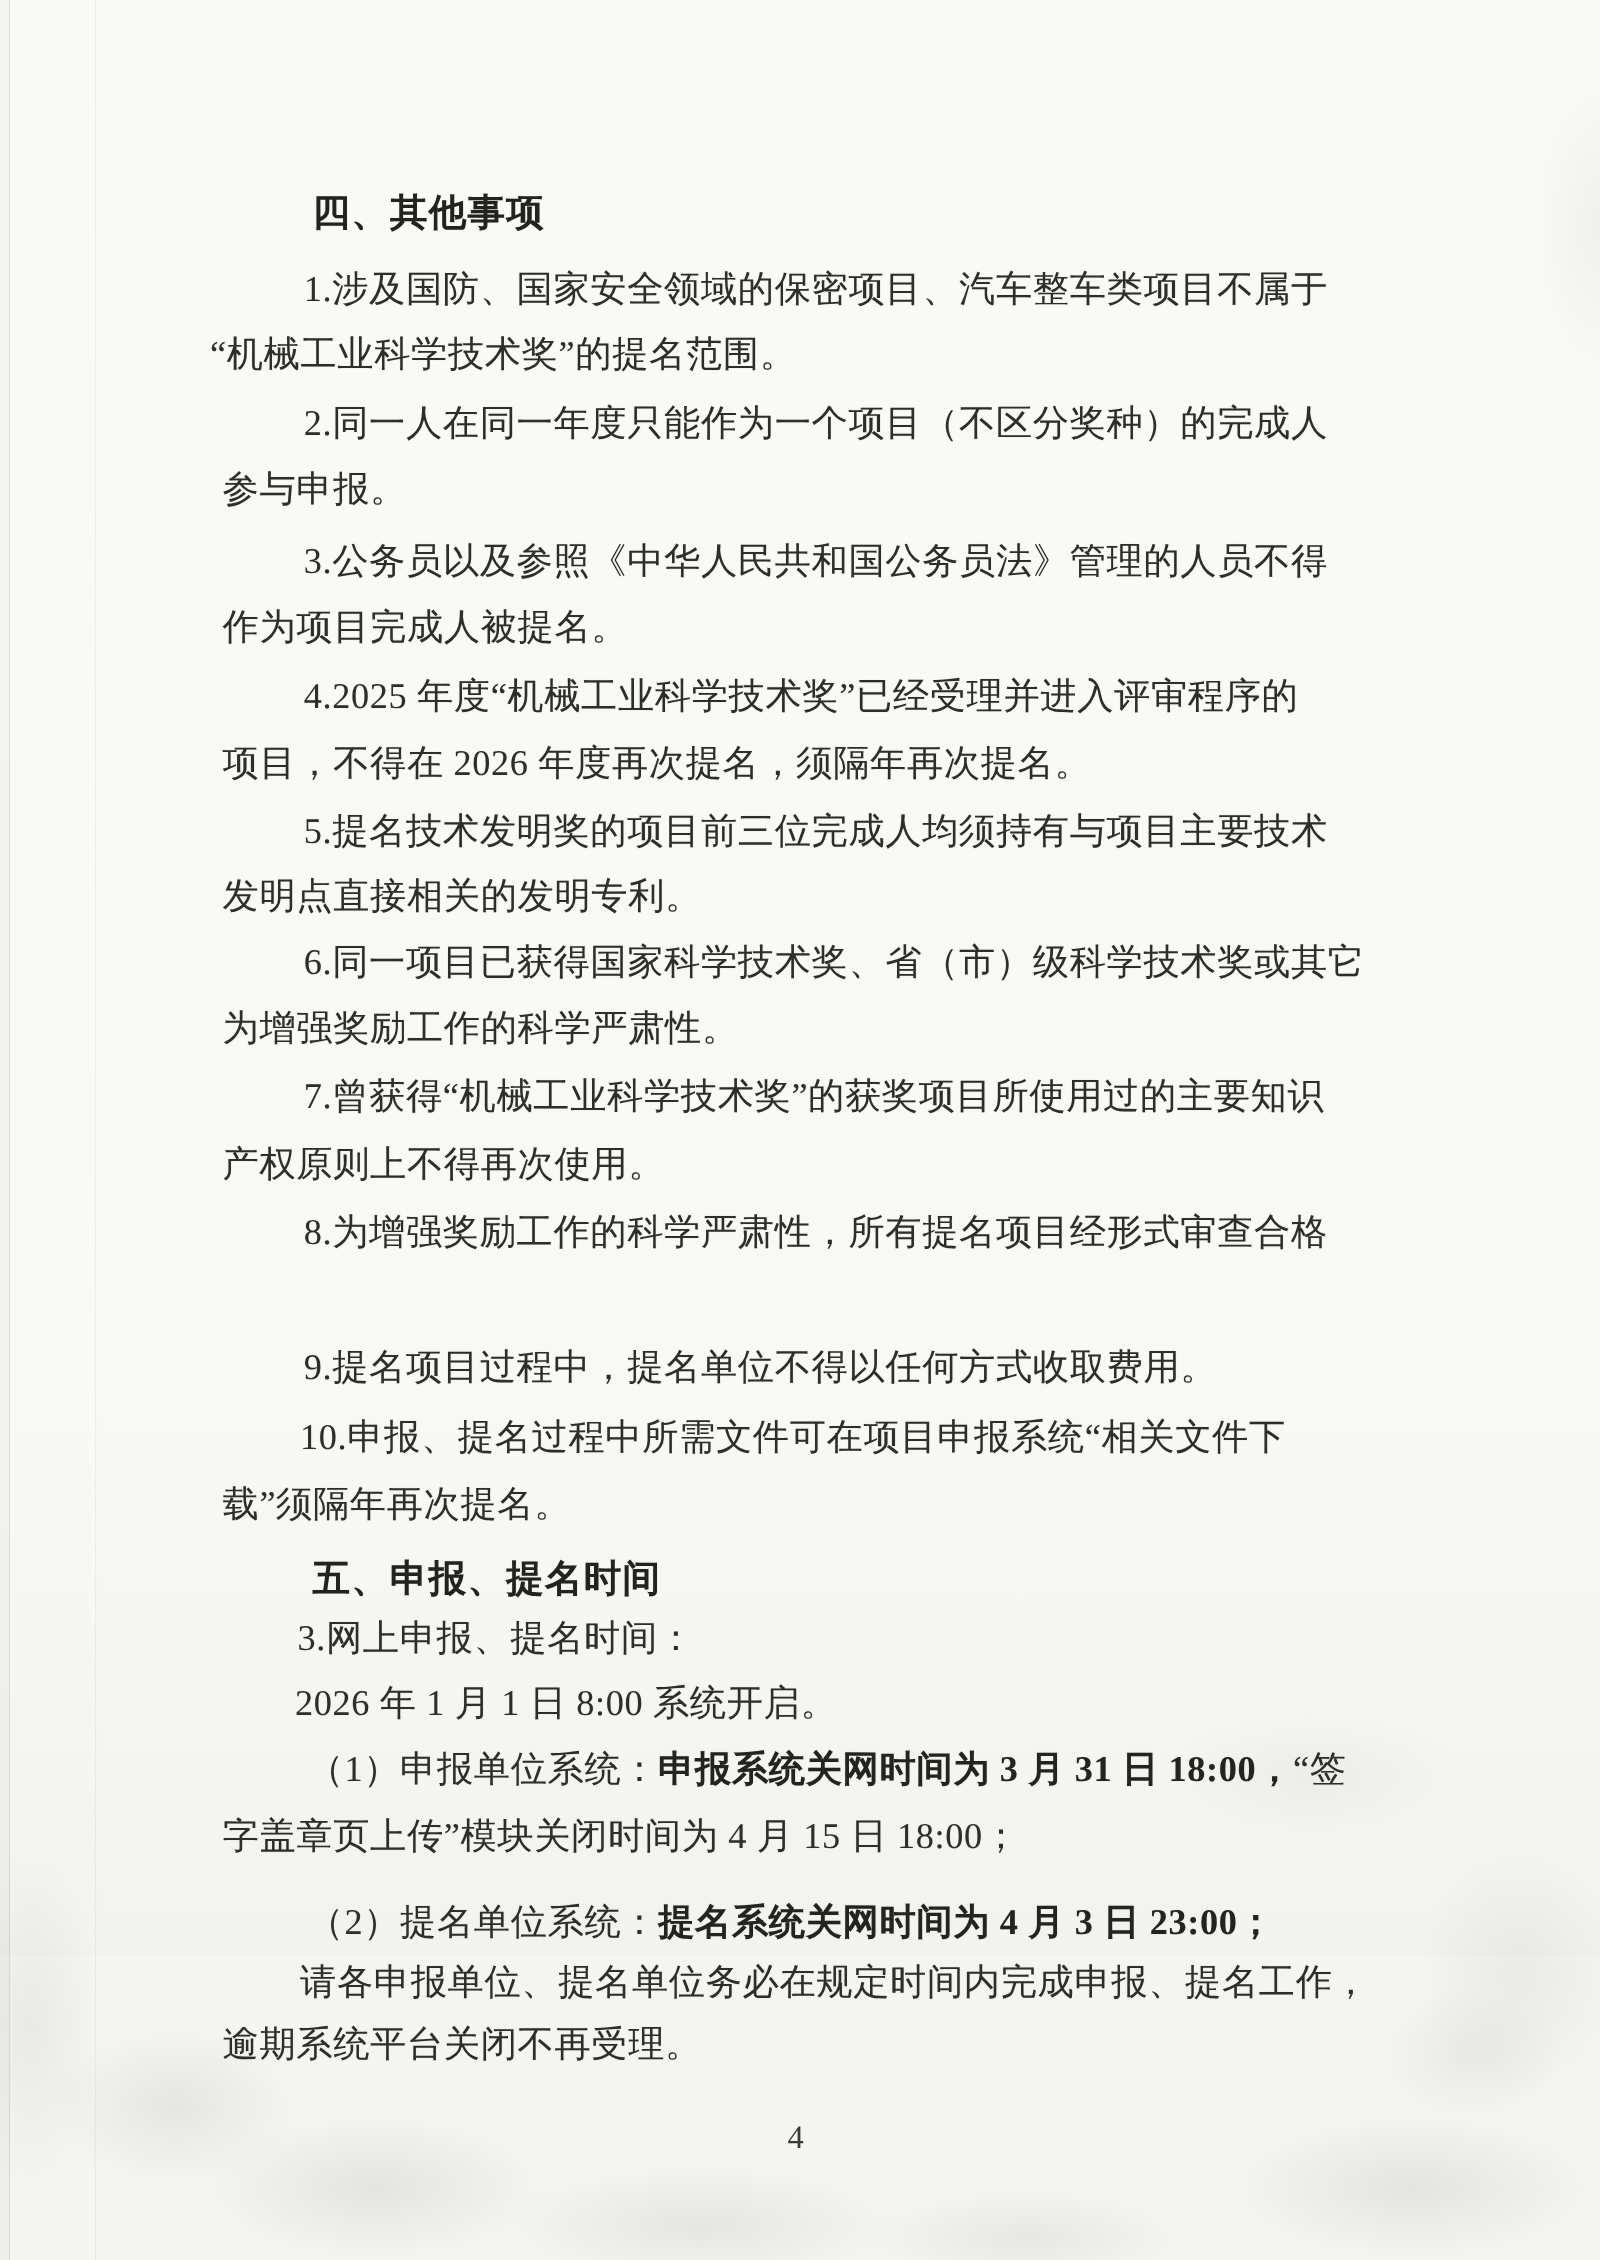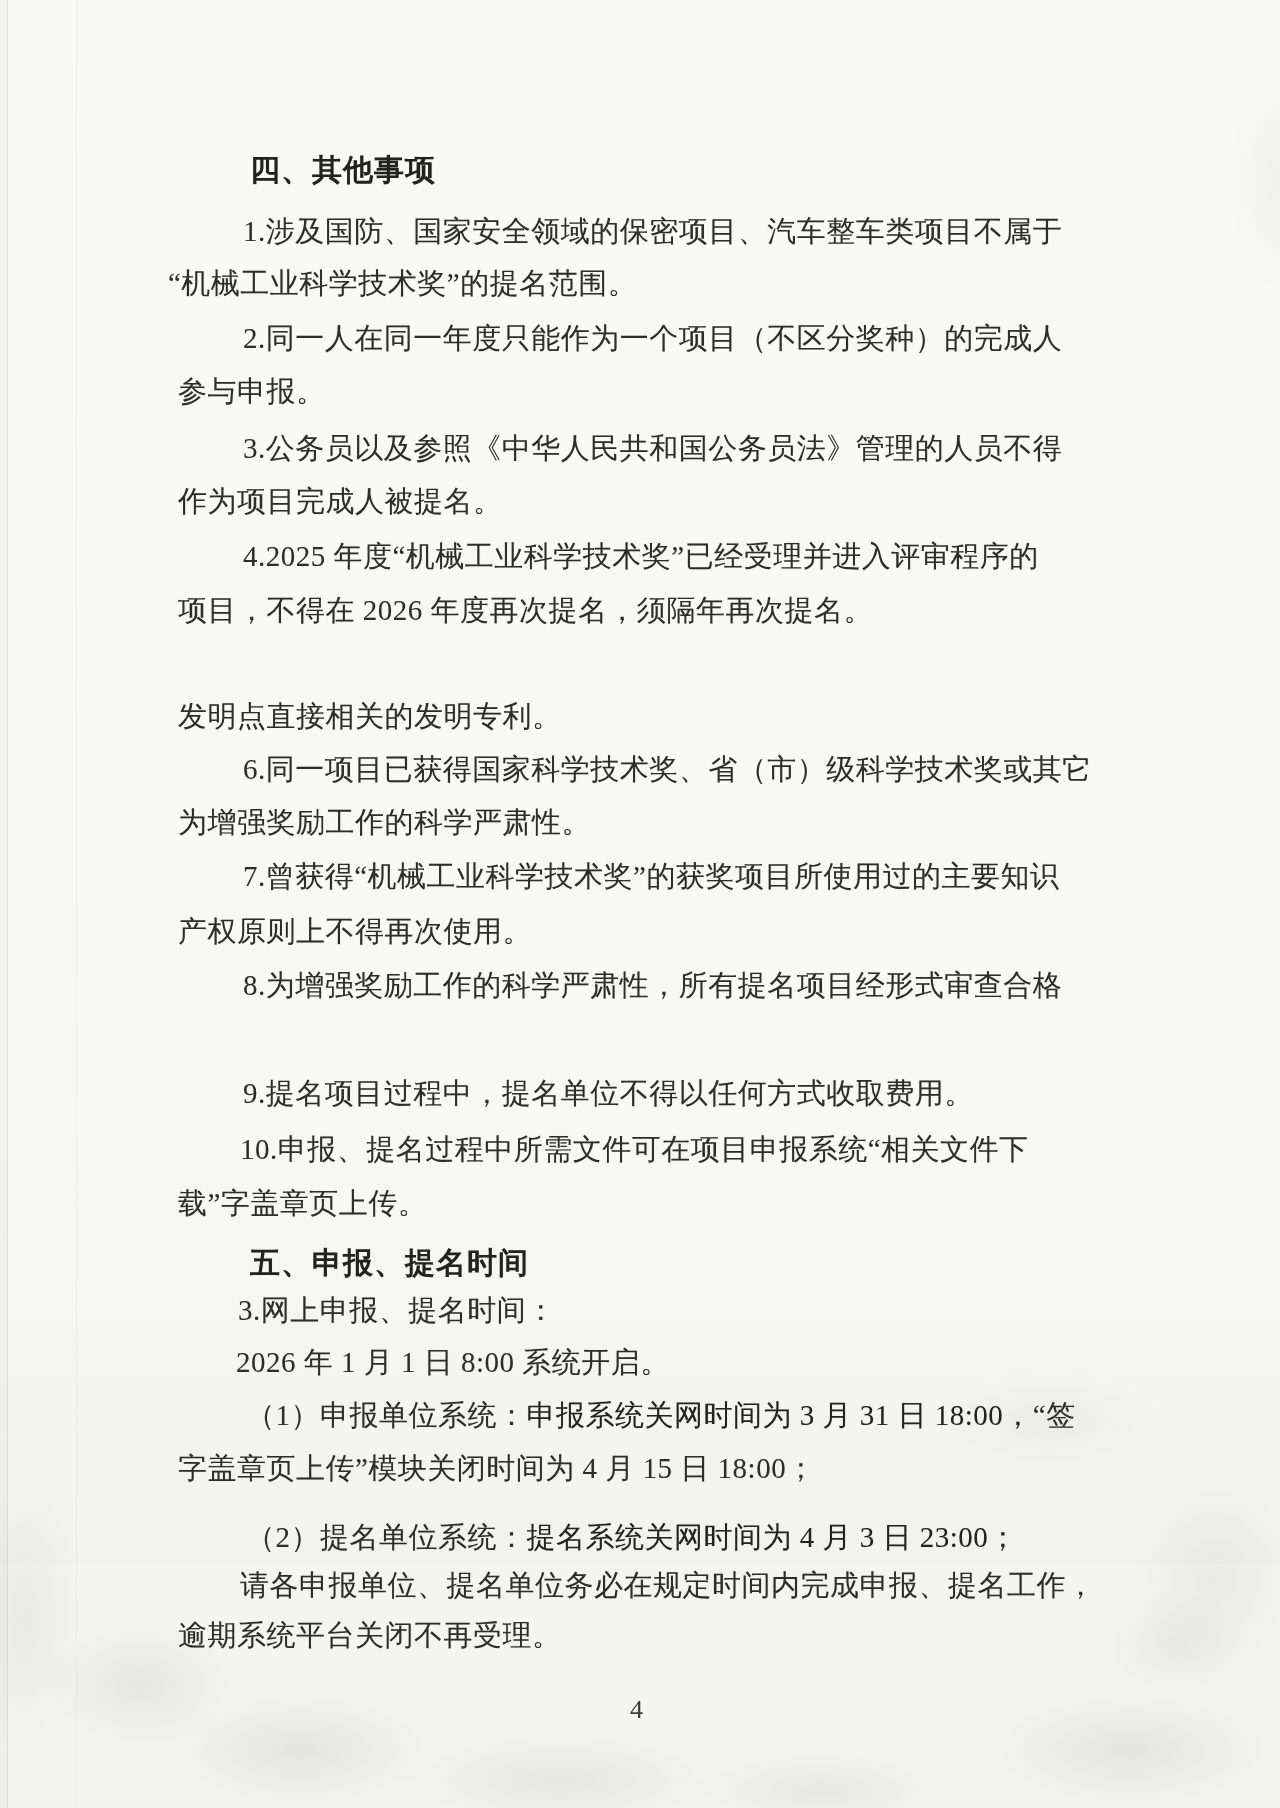--- a/index.html
+++ b/index.html
@@ -32,21 +32,21 @@
     white-space:nowrap;
     text-shadow:0 0 1px rgba(70,70,70,0.18);
   }
   .heading{
     font-family:"Liberation Sans", sans-serif;
     font-weight:700;
     font-size:30px;
     letter-spacing:1px;
     color:#222220;
   }
-  .bold-run{font-weight:400;color:#232321;text-align:right;}
+  .bold-run{font-weight:700;color:#232321;text-align:right;}
   .pagenum{
     position:absolute;
     font-size:26px;
     color:#3a3a38;
     font-family:"Liberation Serif", serif;
   }
 </style>
 </head>
 <body>
 
@@ -69,29 +69,30 @@
   <div class="line heading" style="left:250px;top:150px">四、其他事项</div>
 
   <div class="line" style="left:243px;top:212px">1.涉及国防、国家安全领域的保密项目、汽车整车类项目不属于</div>
   <div class="line" style="left:168px;top:264px">“机械工业科学技术奖”的提名范围。</div>
   <div class="line" style="left:243px;top:319px">2.同一人在同一年度只能作为一个项目（不区分奖种）的完成人</div>
   <div class="line" style="left:178px;top:372px">参与申报。</div>
   <div class="line" style="left:243px;top:429px">3.公务员以及参照《中华人民共和国公务员法》管理的人员不得</div>
   <div class="line" style="left:178px;top:482px">作为项目完成人被提名。</div>
   <div class="line" style="left:243px;top:537px">4.2025 年度“机械工业科学技术奖”已经受理并进入评审程序的</div>
   <div class="line" style="left:178px;top:591px">项目，不得在 2026 年度再次提名，须隔年再次提名。</div>
+  <div class="line" style="left:243px;top:645px">5.提名技术发明奖的项目前三位完成人均须持有与项目主要技术</div>
   <div class="line" style="left:178px;top:697px">发明点直接相关的发明专利。</div>
   <div class="line" style="left:243px;top:750px">6.同一项目已获得国家科学技术奖、省（市）级科学技术奖或其它</div>
   <div class="line" style="left:178px;top:803px">为增强奖励工作的科学严肃性。</div>
   <div class="line" style="left:243px;top:857px">7.曾获得“机械工业科学技术奖”的获奖项目所使用过的主要知识</div>
   <div class="line" style="left:178px;top:912px">产权原则上不得再次使用。</div>
   <div class="line" style="left:243px;top:966px">8.为增强奖励工作的科学严肃性，所有提名项目经形式审查合格</div>
   <div class="line" style="left:243px;top:1074px">9.提名项目过程中，提名单位不得以任何方式收取费用。</div>
   <div class="line" style="left:240px;top:1130px">10.申报、提名过程中所需文件可在项目申报系统“相关文件下</div>
-  <div class="line" style="left:178px;top:1184px">载”字盖章页上传。</div>
+  <div class="line" style="left:178px;top:1184px">载”须隔年再次提名。</div>
 
   <div class="line heading" style="left:250px;top:1243px">五、申报、提名时间</div>
 
   <div class="line" style="left:238px;top:1291px">3.网上申报、提名时间：</div>
   <div class="line" style="left:236px;top:1343px">2026 年 1 月 1 日 8:00 系统开启。</div>
 
   <div class="line" style="left:246px;top:1396px">
     <span>（1）申报单位系统：</span><span class="bold-run">申报系统关网时间为 3 月 31 日 18:00，</span><span>“签</span>
   </div>
 

